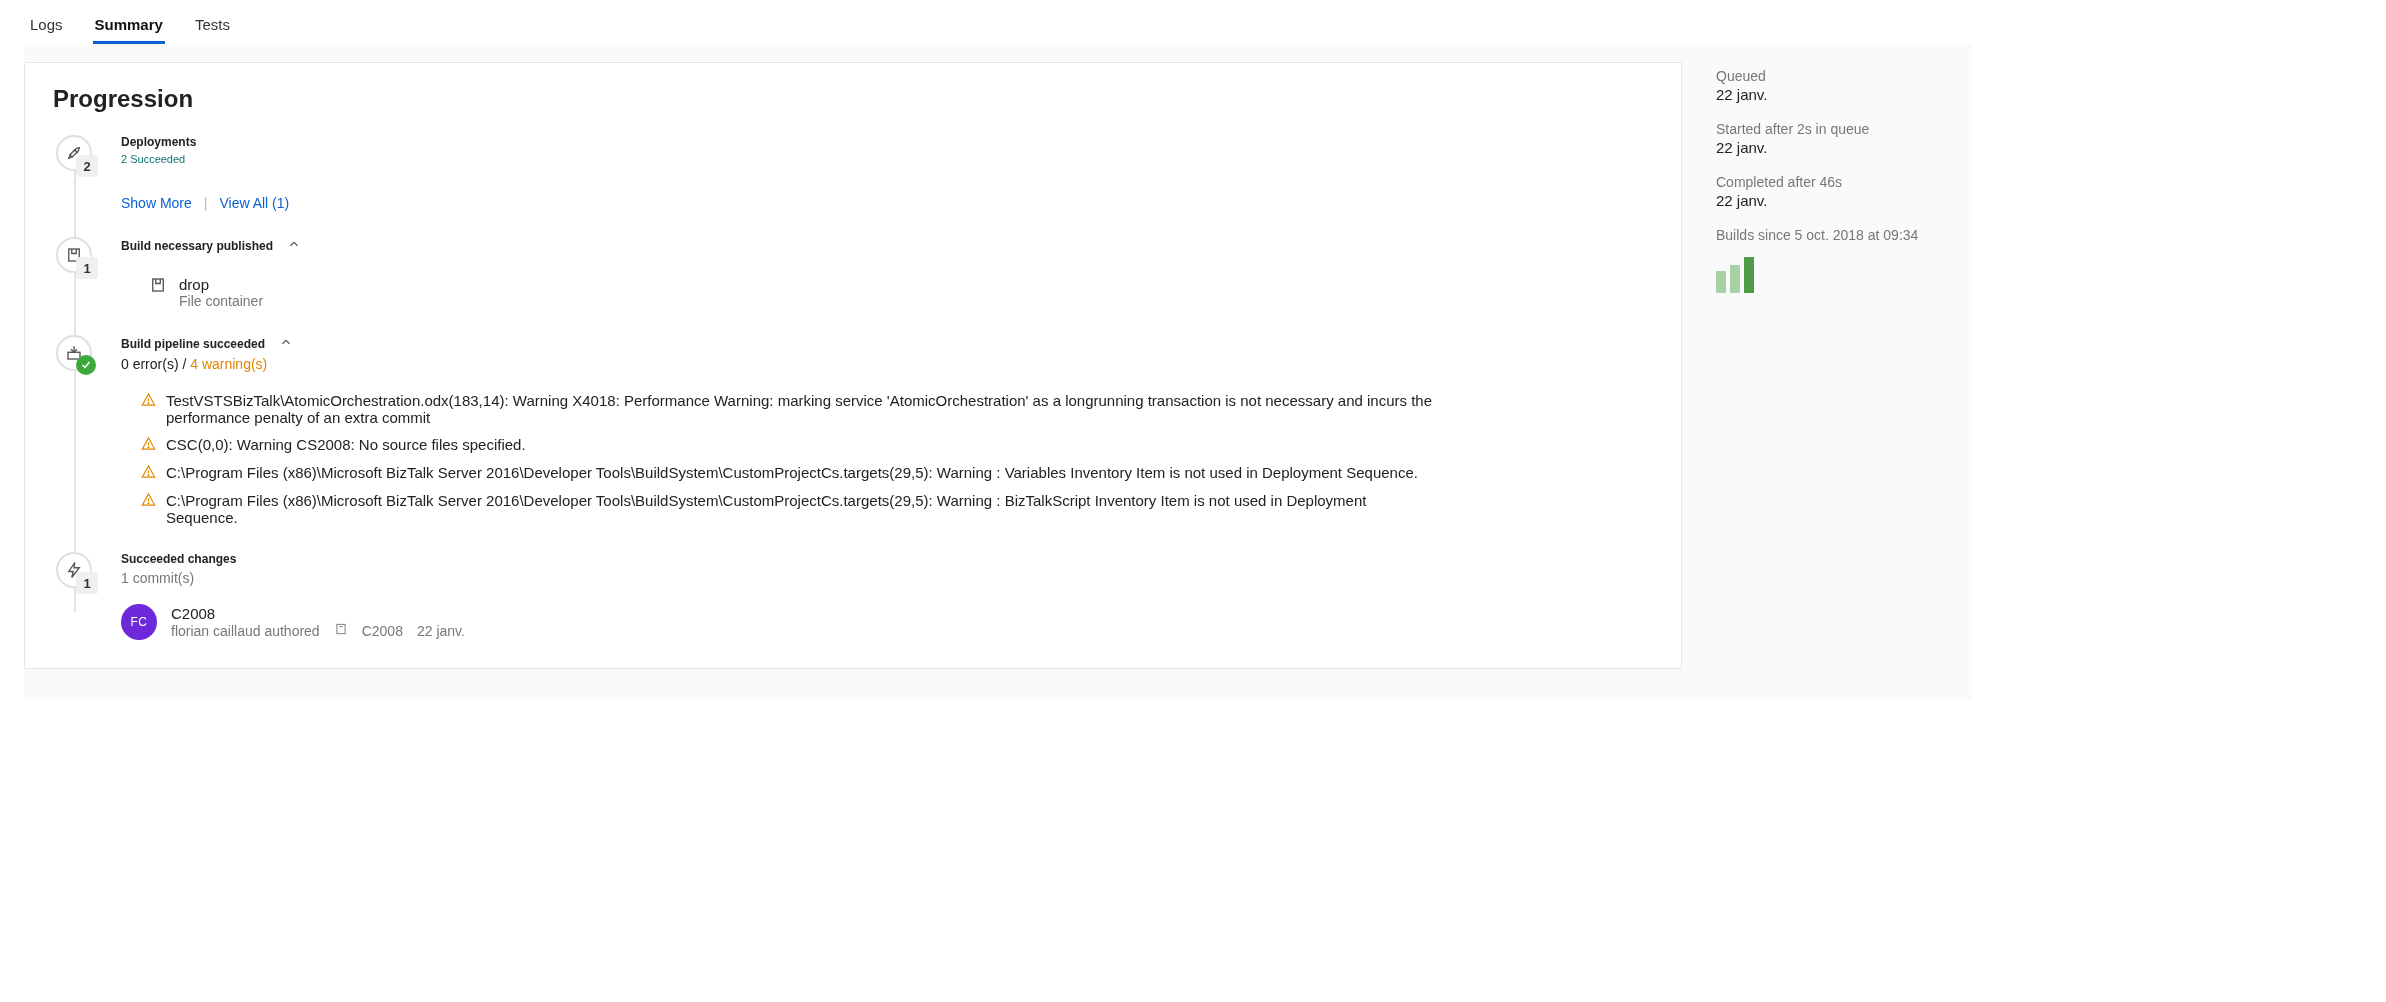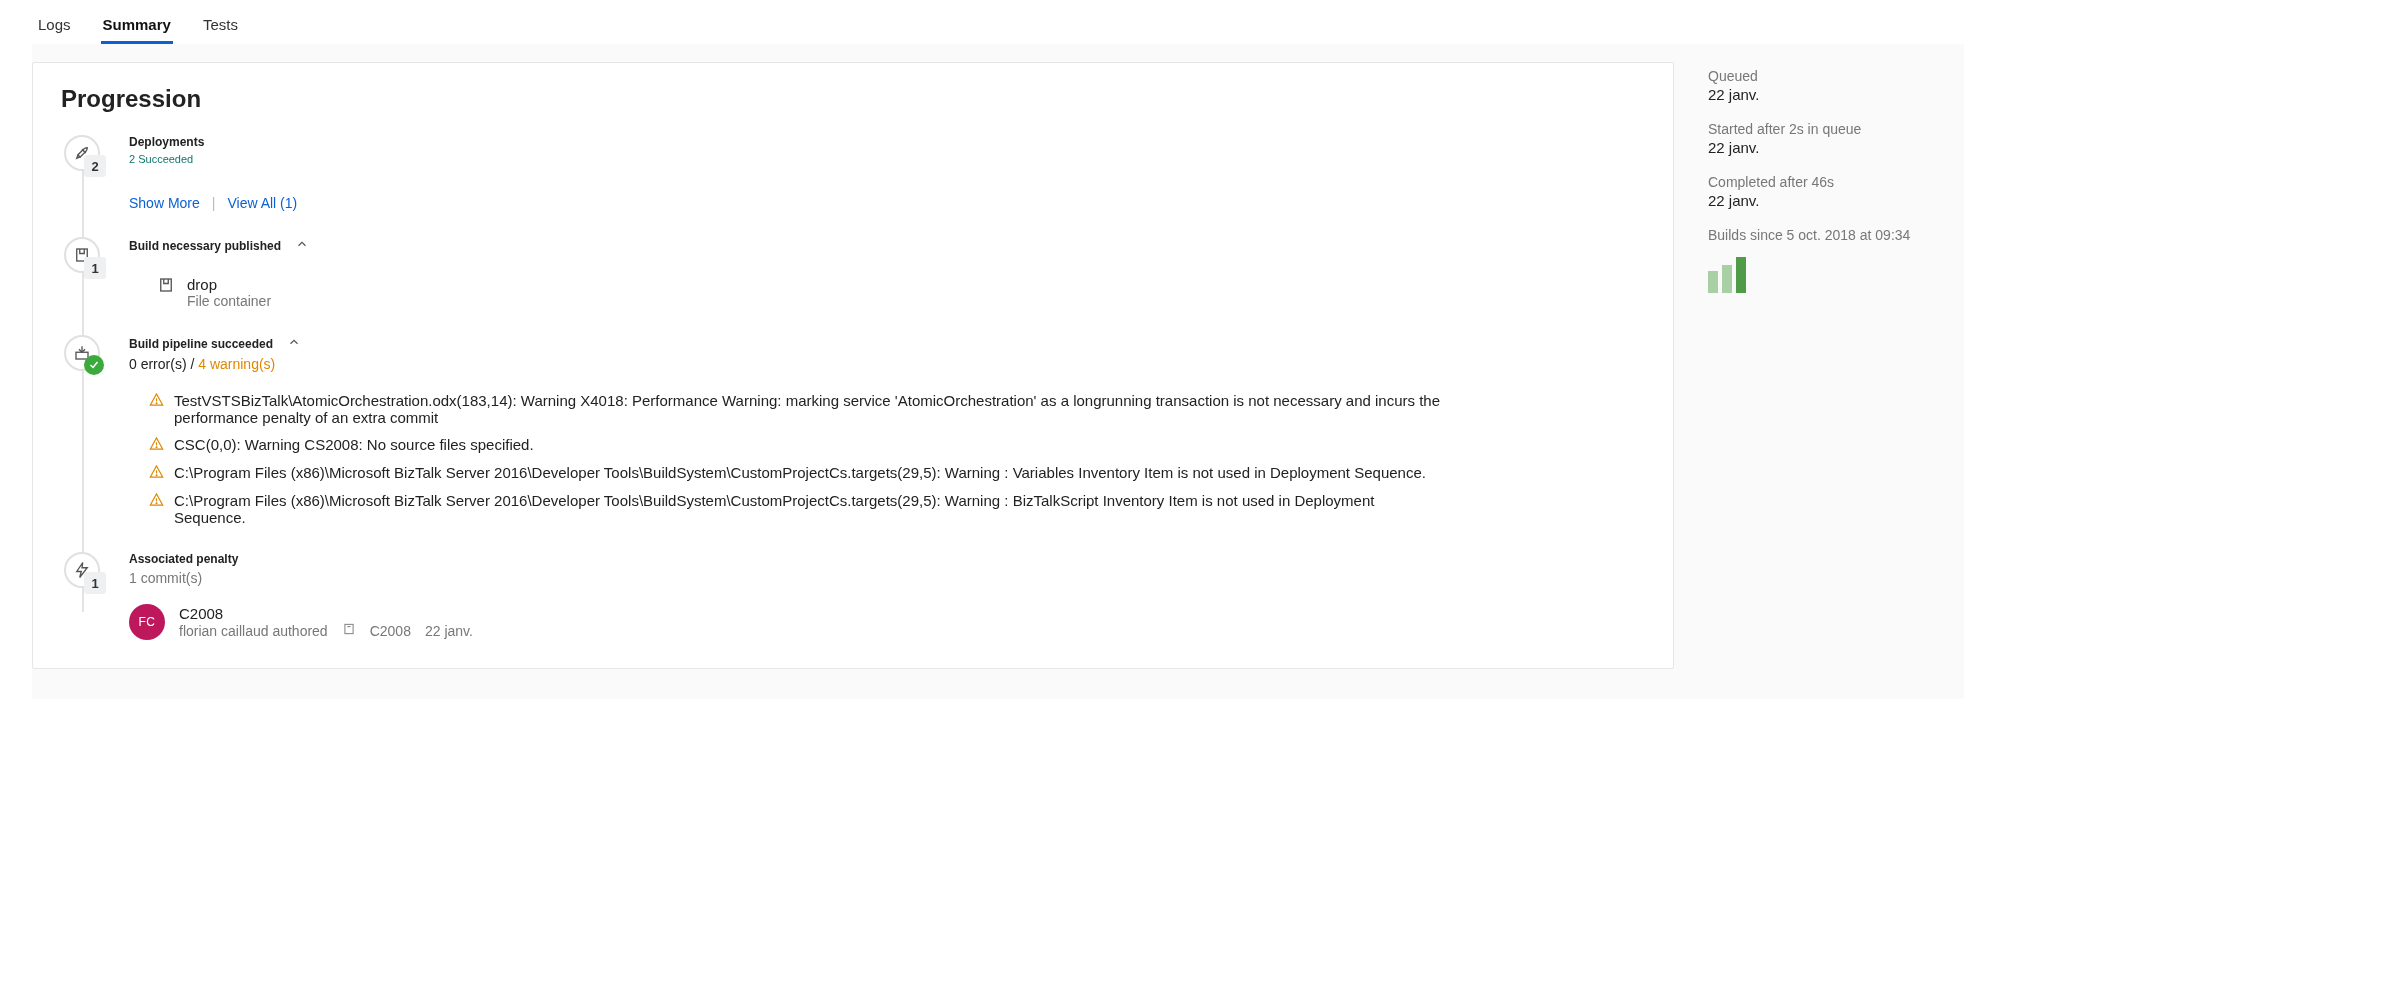--- a/index.html
+++ b/index.html
@@ -3,21 +3,21 @@
 <meta charset="utf-8">
 <style>
   * { box-sizing: border-box; margin: 0; padding: 0; }
   html, body {
     font-family: -apple-system, BlinkMacSystemFont, "Segoe UI", sans-serif;
     font-size: 14px;
     color: #222;
     background: #fff;
     width: 2386px;
   }
-  .page { width: 1996px; padding: 0 32px; }
+  .page { width: 1996px; padding: 0 24px; }
 
   
   .tabbar { display: flex; gap: 28px; padding: 10px 4px 0 4px; border-bottom: 1px solid transparent; }
   .tab { padding: 6px 2px 10px 2px; font-size: 15px; color: #333; cursor: pointer; }
   .tab.active { font-weight: 700; color: #111; position: relative; }
   .tab.active::after {
     content: "";
     position: absolute; left: 0; right: 0; bottom: -1px;
     height: 3px; background: #0b61d4;
   }
@@ -75,21 +75,21 @@
 
   .pipeline-sub { font-size: 14px; margin-top:4px; }
   .pipeline-sub .warn { color: #e08700; font-weight:400; }
   .warnings { margin-top: 20px; margin-left: 20px; display:flex; flex-direction:column; gap:10px; }
   .warn-row { display:flex; align-items:flex-start; gap:10px; font-size: 15px; color:#222; max-width: 1300px; }
   .warn-row .wicon svg { width:15px; height:15px; }
 
   .assoc-sub { color:#777; font-size:14px; margin-top:4px; }
   .commit-row { display:flex; align-items:center; gap:14px; margin-top: 18px; }
   .avatar {
-    width: 36px; height:36px; border-radius:50%; background:#be185d;
+    width: 36px; height:36px; border-radius:50%; background:#6d28d9;
     display:flex;align-items:center;justify-content:center;
     color:#fff; font-size:12px; letter-spacing:0.5px;
   }
   .commit-title { font-size:15px; }
   .commit-meta { color:#777; font-size:14px; display:flex; align-items:center; gap:14px; }
   .commit-meta svg { width:14px;height:14px; stroke:#777; }
 
   
   .side-item { margin-bottom: 18px; }
   .side-label { color: #777; font-size: 14px; }
@@ -243,21 +243,21 @@
           <div class="node-icon-col">
             <div class="node-icon">
               <svg viewBox="0 0 24 24" fill="none" stroke-width="1.8">
                 <path d="M13 2L5 14h6l-2 8 10-13h-7l1-7z"></path>
               </svg>
               <div class="node-badge">1</div>
             </div>
           </div>
           <div class="node-body">
             <div class="node-title">
-              <span>Associated penalty</span>
+              <span>Succeeded changes</span>
             </div>
             <div class="assoc-sub">1 commit(s)</div>
             <div class="commit-row">
               <div class="avatar">FC</div>
               <div>
                 <div class="commit-title">C2008</div>
                 <div class="commit-meta">
                   <span>florian caillaud authored</span>
                   <span>
                     <svg viewBox="0 0 24 24" fill="none" stroke-width="1.6">

